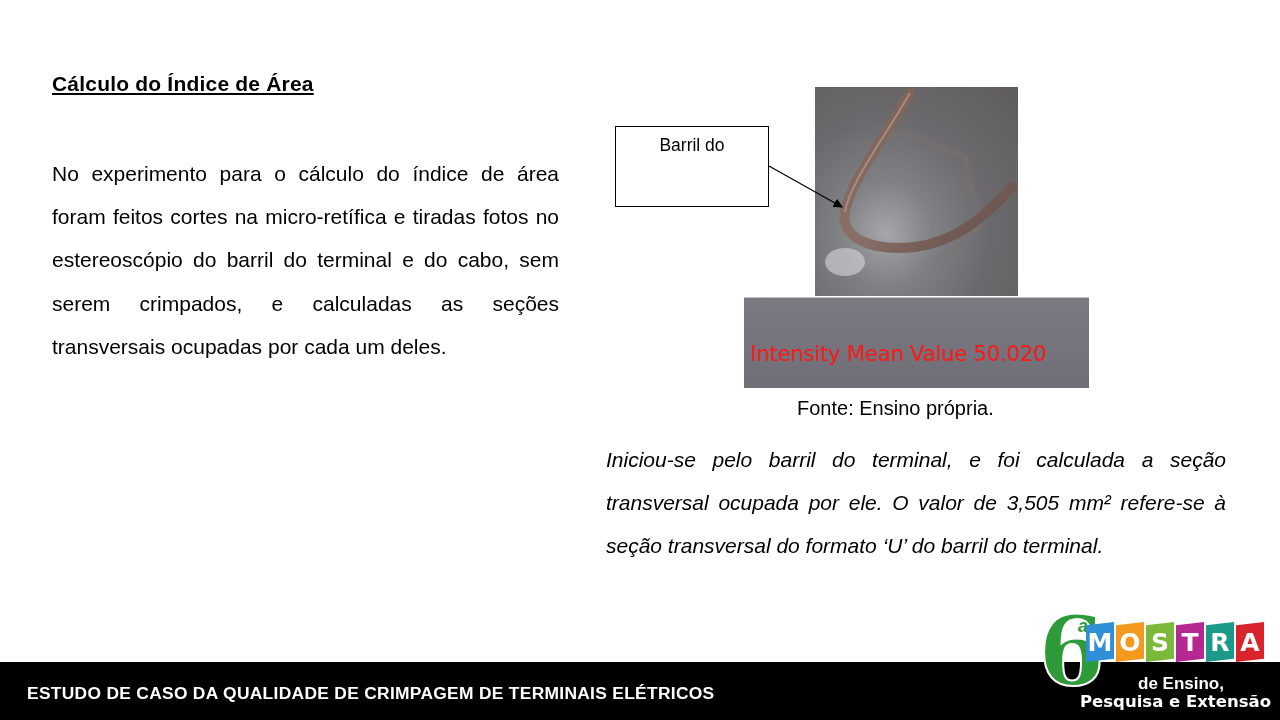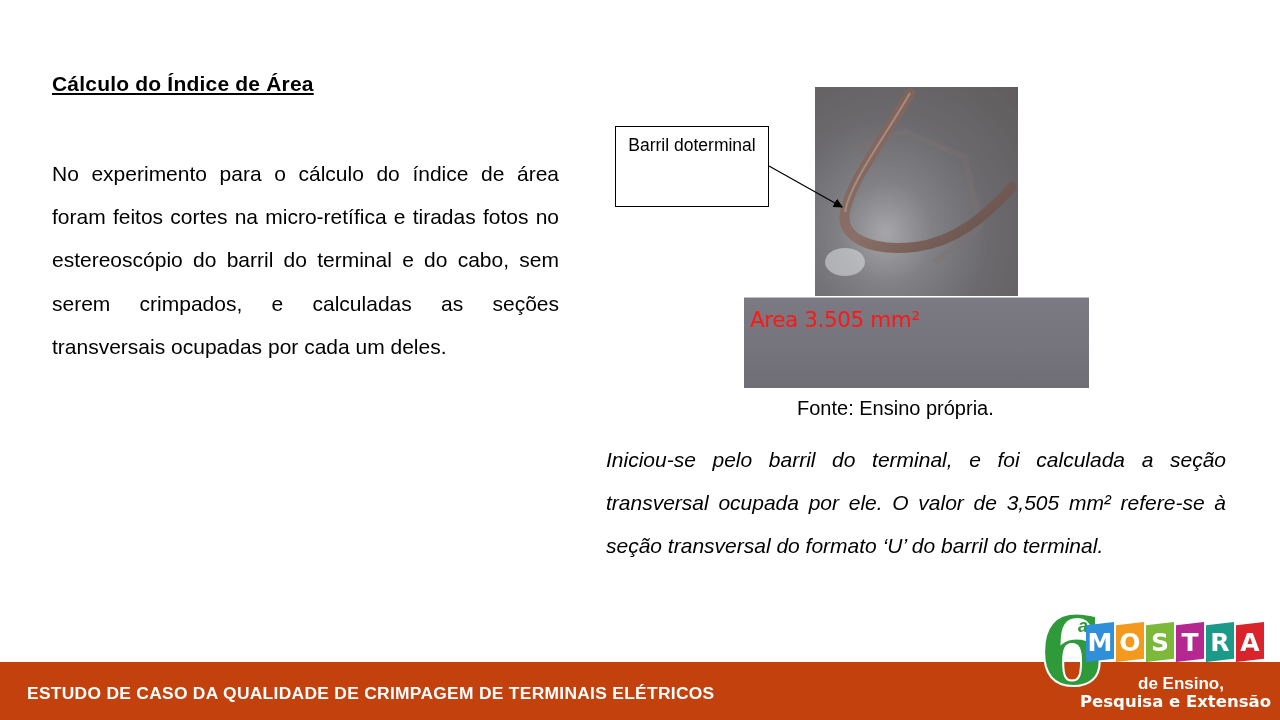--- a/index.html
+++ b/index.html
@@ -40,21 +40,21 @@
     position:absolute; left:6px; color:#ff1616;
     font-family:"DejaVu Sans", sans-serif; font-size:21.5px; letter-spacing:-0.4px;
     white-space:nowrap;
   }
   .measure .l1 { top:9px; }
   .measure .l2 { top:43px; }
   .caption {
     left:797px; top:397px; font-size:20px;
   }
   .footer {
-    left:0; top:662px; width:1280px; height:58px; background:#c2410c;
+    left:0; top:662px; width:1280px; height:58px; background:#000000;
   }
   .footer-text {
     position:absolute; left:27px; top:21px; color:#fff; font-weight:bold;
     font-size:17.4px; letter-spacing:0.3px; white-space:nowrap;
   }
   .logo { left:1030px; top:612px; width:250px; height:108px; }
   .logo .six {
     position:absolute; left:8px; top:-8px; font-family:"DejaVu Serif", serif;
     font-size:96px; font-weight:bold; color:#2f9a3a; line-height:96px;
     -webkit-text-stroke:2px #fff;
@@ -107,25 +107,24 @@
   <defs>
     <marker id="arrowhead" markerWidth="8" markerHeight="8" refX="7" refY="4" orient="auto">
       <path d="M0,0 L8,4 L0,8 z" fill="#000"></path>
     </marker>
   </defs>
   <line x1="769" y1="166" x2="842" y2="207" stroke="#000" stroke-width="1.2" marker-end="url(#arrowhead)"></line>
 </svg>
 
 <div class="abs callout">
   <span>Barril do</span>
-  <span>terminal</span>
 </div>
 
 <div class="abs measure">
-  <div class="line l1">Area 3.505 mm²</div>
+  <div class="line l2">Intensity Mean Value 50.020</div>
 </div>
 
 <div class="abs caption">Fonte: Ensino própria.</div>
 
 <div class="abs para-right">Iniciou-se pelo barril do terminal, e foi calculada a seção transversal ocupada por ele. O valor de 3,505 mm² refere-se à seção transversal do formato ‘U’ do barril do terminal.</div>
 
 <div class="abs footer">
   <div class="footer-text">ESTUDO DE CASO DA QUALIDADE DE CRIMPAGEM DE TERMINAIS ELÉTRICOS</div>
 </div>
 

